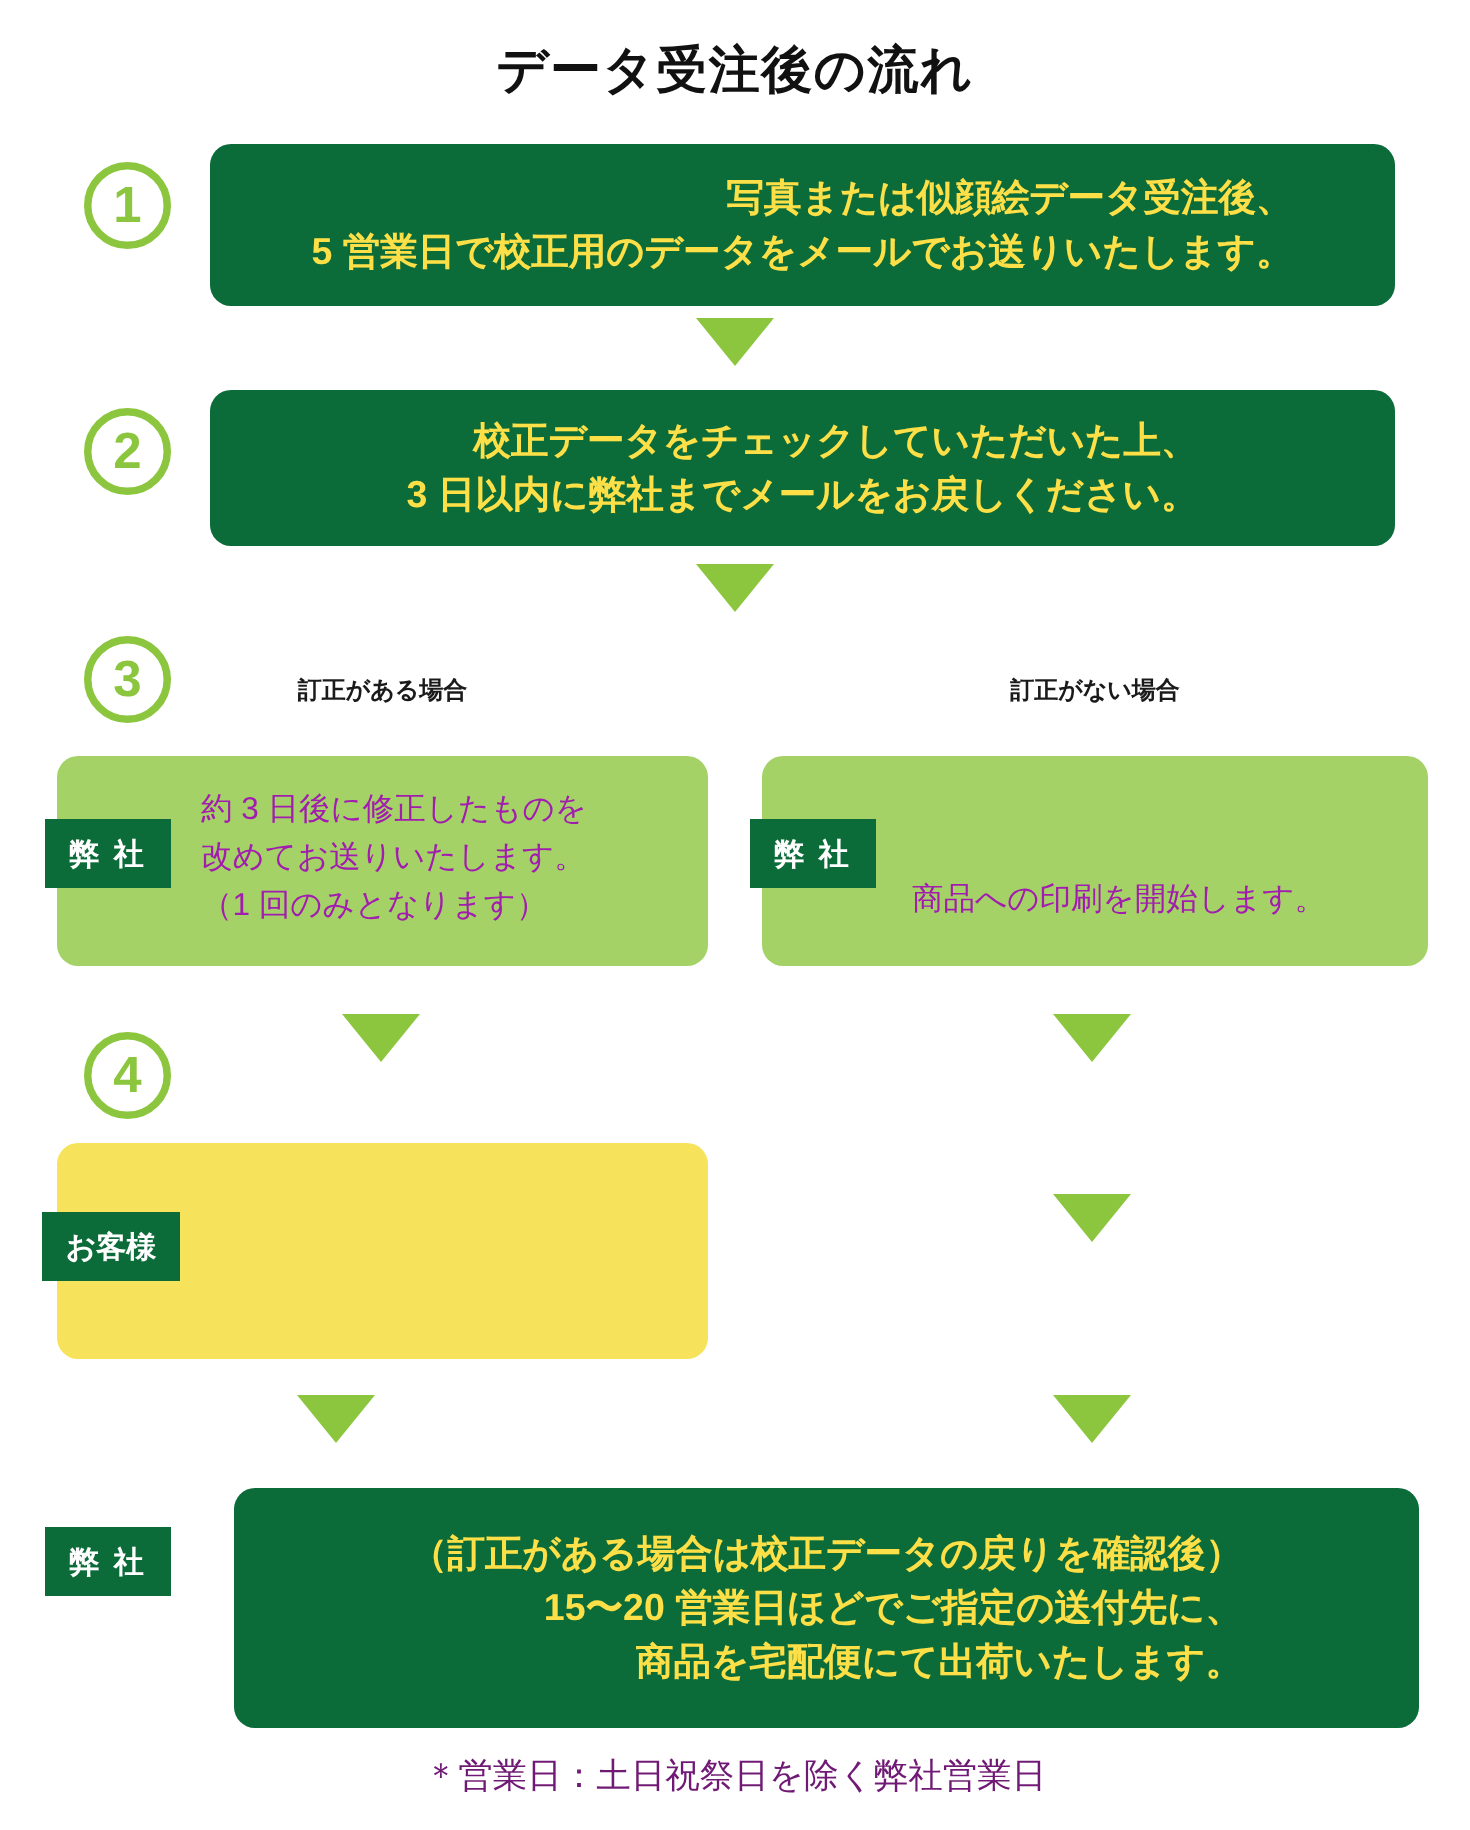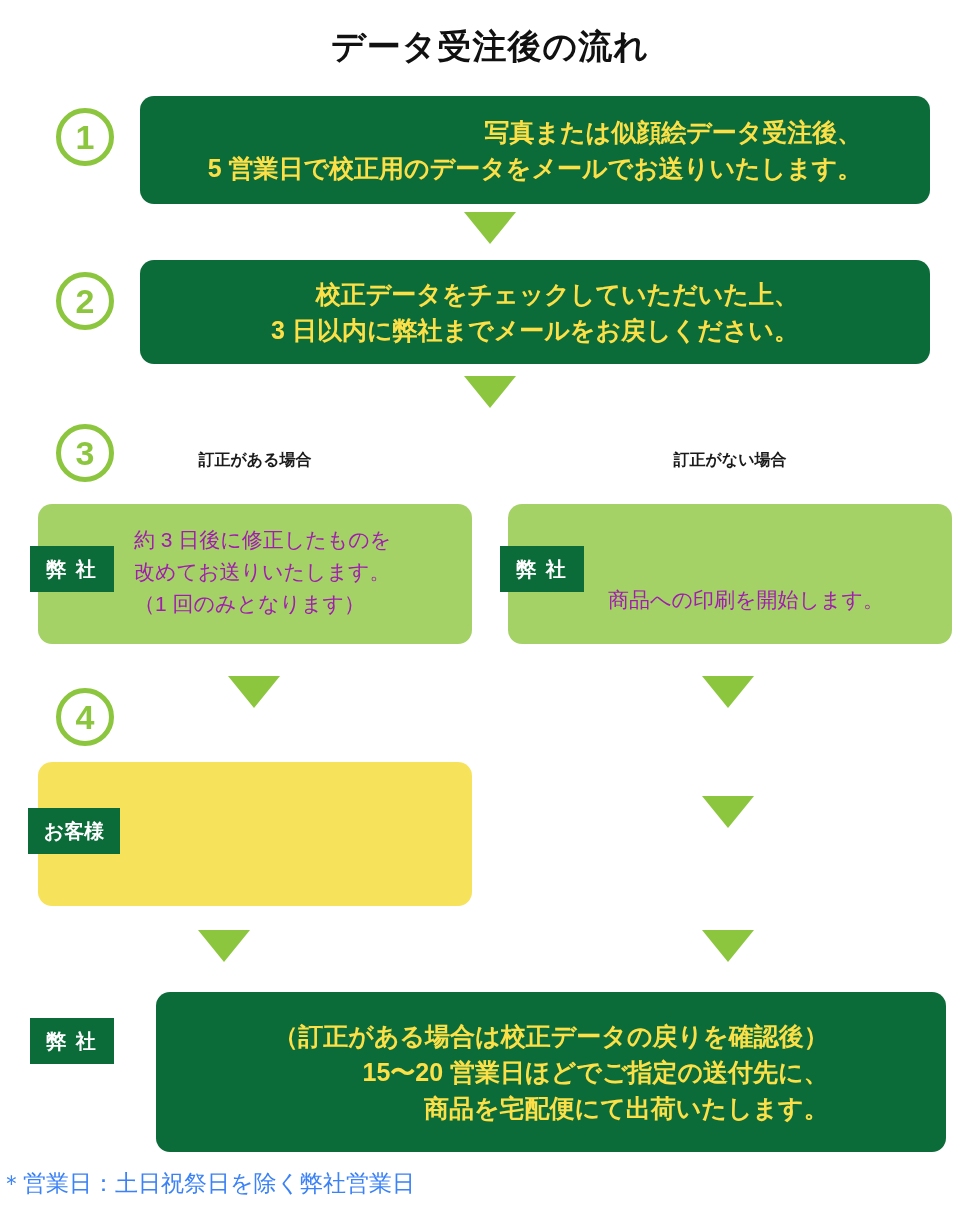--- a/index.html
+++ b/index.html
@@ -165,23 +165,23 @@
   #arrow-5 { left: 198px; top: 930px; }
   #arrow-6 { left: 702px; top: 796px; }
   #arrow-7 { left: 702px; top: 930px; }
 
   
   .footnote {
     position: absolute;
     left: 0;
     top: 1168px;
     width: 980px;
-    text-align: left;
+    text-align: center;
     font-size: 23px;
-    color: #3b82f6;
+    color: #701a75;
   }
 </style>
 </head>
 <body>
 
 <div class="page">
 
   <div class="title">データ受注後の流れ</div>
 
   <div class="step-num" id="step-1">1</div>

